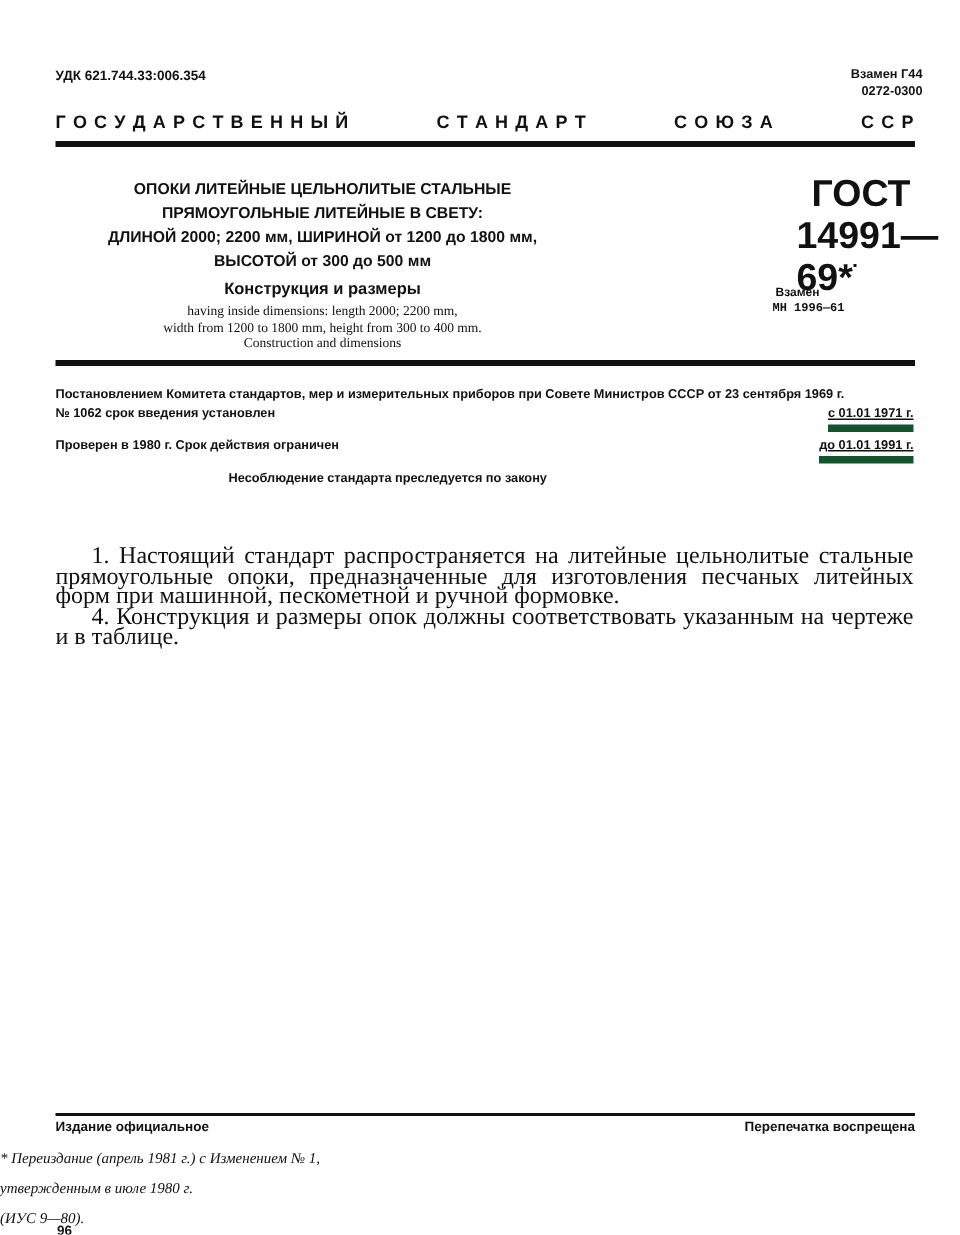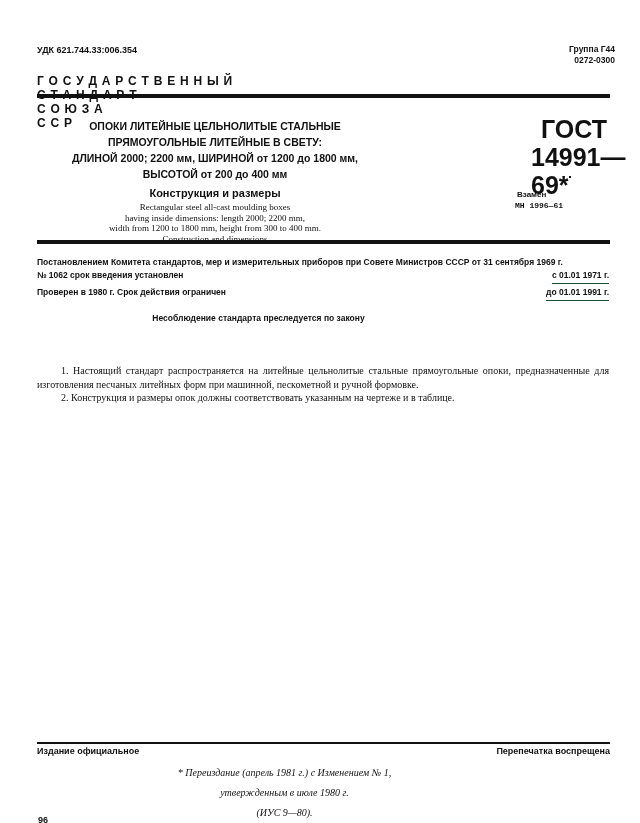--- a/index.html
+++ b/index.html
@@ -1,108 +1,107 @@
 <!DOCTYPE html>
 <html><head>
 <meta charset="utf-8">
 <style>
   html, body { margin: 0; padding: 0; background: #ffffff; }
   body { width: 640px; height: 823px; position: relative; overflow: hidden; color: #111; font-family: "Liberation Sans", sans-serif; }
   .abs { position: absolute; }
   .sans-b { font-family: "Liberation Sans", sans-serif; font-weight: bold; text-align: right; }
   .udk { left: 37px; top: 45px; font-size: 9px; }
   .group { right: 25px; top: 44px; font-size: 8.5px; text-align: right; line-height: 11px; }
-  .banner { left: 37px; top: 74px; width: 572px; display: flex; justify-content: space-between; font-size: 12px; font-weight: bold; letter-spacing: 0; flex-direction: column; }
+  .banner { left: 37px; top: 74px; width: 572px; display: flex; justify-content: space-between; font-size: 12px; font-weight: bold; letter-spacing: 0; }
   .banner span { display: inline-block; }
   .rule-top { left: 37px; top: 94px; width: 573px; height: 4px; background: #111; }
   .title-block { left: 30px; top: 118px; width: 370px; text-align: center; }
   .title-line { font-size: 10.5px; font-weight: bold; line-height: 16px; }
   .subtitle { font-size: 11px; font-weight: bold; margin-top: 4px; line-height: 14px; }
   .eng { font-family: "Liberation Serif", serif; font-size: 9px; line-height: 10.5px; margin-top: 2px; }
   .gost { left: 495px; top: 115px; width: 120px; text-align: left; font-weight: bold; margin-left: 36px; }
   .gost-1 { font-size: 25px; line-height: 28px; margin-left: 10px; }
   .gost-2 { font-size: 25px; line-height: 28px; }
   .dot { left: 569px; top: 176px; width: 2px; height: 2px; background: #111; }
   .replace { left: 517px; top: 189px; font-size: 8px; font-weight: bold; line-height: 11px; }
   .replace .r2 { margin-left: -2px; font-family: Liberation Mono, monospace; }
   .rule-mid { left: 37px; top: 240px; width: 573px; height: 4px; background: #111; }
   .decree { left: 37px; top: 256px; width: 572px; font-size: 8.5px; font-weight: bold; line-height: 13px; }
   .decree .row { display: flex; justify-content: space-between; }
-  .ul { border-bottom: 1px solid #14532d; padding-bottom: 1px; }
+  .ul { border-bottom: 5px solid #14532d; padding-bottom: 1px; text-decoration: underline; }
   .notice { left: 0; width: 517px; top: 313px; text-align: center; font-size: 8.5px; font-weight: bold; }
-  .body-text { left: 37px; top: 364px; width: 572px; font-family: "Liberation Serif", serif; font-size: 10px; line-height: 13.5px; text-align: justify; }
+  .body-text { left: 37px; top: 364px; width: 572px; font-family: "Liberation Serif", serif; font-size: 16px; line-height: 13.5px; text-align: justify; }
   .body-text p { margin: 0; text-indent: 24px; }
   .rule-bot { left: 37px; top: 742px; width: 573px; height: 2px; background: #111; }
   .official { left: 37px; top: 746px; font-size: 9px; font-weight: bold; }
   .noprint { right: 30px; top: 746px; font-size: 9px; font-weight: bold; }
-  .footnote { left: 0; width: 569px; top: 763px; text-align: center; font-family: "Liberation Serif", serif; font-style: italic; font-size: 10px; line-height: 20px; }
+  .footnote { left: 0; width: 569px; top: 763px; text-align: left; font-family: "Liberation Serif", serif; font-style: italic; font-size: 10px; line-height: 20px; }
   .pagenum { left: 38px; top: 815px; font-size: 9px; font-weight: bold; }
 </style>
 </head>
 <body>
 
 <div class="abs udk sans-b">УДК 621.744.33:006.354</div>
 <div class="abs group sans-b">
-  <div>Группа Г44</div>
+  <div>Взамен Г44</div>
   <div>0272-0300</div>
 </div>
 
 <div class="abs banner">
   <span class="spaced">Г  О  С  У  Д  А  Р  С  Т  В  Е  Н  Н  Ы  Й</span>
   <span class="spaced">С  Т  А  Н  Д  А  Р  Т</span>
   <span class="spaced">С  О  Ю  З  А</span>
   <span class="spaced">С  С  Р</span>
 </div>
 <div class="abs rule-top"></div>
 
 <div class="abs title-block">
   <div class="title-line">ОПОКИ ЛИТЕЙНЫЕ ЦЕЛЬНОЛИТЫЕ СТАЛЬНЫЕ</div>
   <div class="title-line">ПРЯМОУГОЛЬНЫЕ ЛИТЕЙНЫЕ В СВЕТУ:</div>
   <div class="title-line">ДЛИНОЙ 2000; 2200 мм, ШИРИНОЙ от 1200 до 1800 мм,</div>
-  <div class="title-line">ВЫСОТОЙ от 200 до 400 мм</div>
+  <div class="title-line">ВЫСОТОЙ от 300 до 500 мм</div>
   <div class="subtitle">Конструкция и размеры</div>
   <div class="eng">
-    <div>Rectangular steel all-cast moulding boxes</div>
     <div>having inside dimensions: length 2000; 2200 mm,</div>
     <div>width from 1200 to 1800 mm, height from 300 to 400 mm.</div>
     <div>Construction and dimensions</div>
   </div>
 </div>
 
 <div class="abs gost">
   <div class="gost-1">ГОСТ</div>
   <div class="gost-2">14991—69*</div>
 </div>
 <div class="abs dot"></div>
 <div class="abs replace">
   <div>Взамен</div>
   <div class="r2">МН 1996—61</div>
 </div>
 
 <div class="abs rule-mid"></div>
 
 <div class="abs decree">
   <div class="row">
-      <span>Постановлением Комитета стандартов, мер и измерительных приборов при Совете Министров СССР от 31 сентября 1969 г.</span>
+      <span>Постановлением Комитета стандартов, мер и измерительных приборов при Совете Министров СССР от 23 сентября 1969 г.</span>
     </div>
   <div class="row">
     <span>№ 1062 срок введения установлен</span>
     <span class="ul">с 01.01 1971 г.</span>
   </div>
   <div class="row" style="margin-top:2px;">
     <span>Проверен в 1980 г. Срок действия ограничен</span>
     <span class="ul">до 01.01 1991 г.</span>
   </div>
 </div>
 
 <div class="abs notice">Несоблюдение стандарта преследуется по закону</div>
 
 <div class="abs body-text">
   <p>1. Настоящий стандарт распространяется на литейные цельнолитые стальные прямоугольные опоки, предназначенные для изготовления песчаных литейных форм при машинной, пескометной и ручной формовке.</p>
-  <p>2. Конструкция и размеры опок должны соответствовать указанным на чертеже и в таблице.</p>
+  <p>4. Конструкция и размеры опок должны соответствовать указанным на чертеже и в таблице.</p>
 </div>
 
 <div class="abs rule-bot"></div>
 <div class="abs official">Издание официальное</div>
 <div class="abs noprint">Перепечатка воспрещена</div>
 
 <div class="abs footnote">
   <div>* Переиздание (апрель 1981 г.) с Изменением № 1,</div>
   <div>утвержденным в июле 1980 г.</div>
   <div>(ИУС 9—80).</div>

